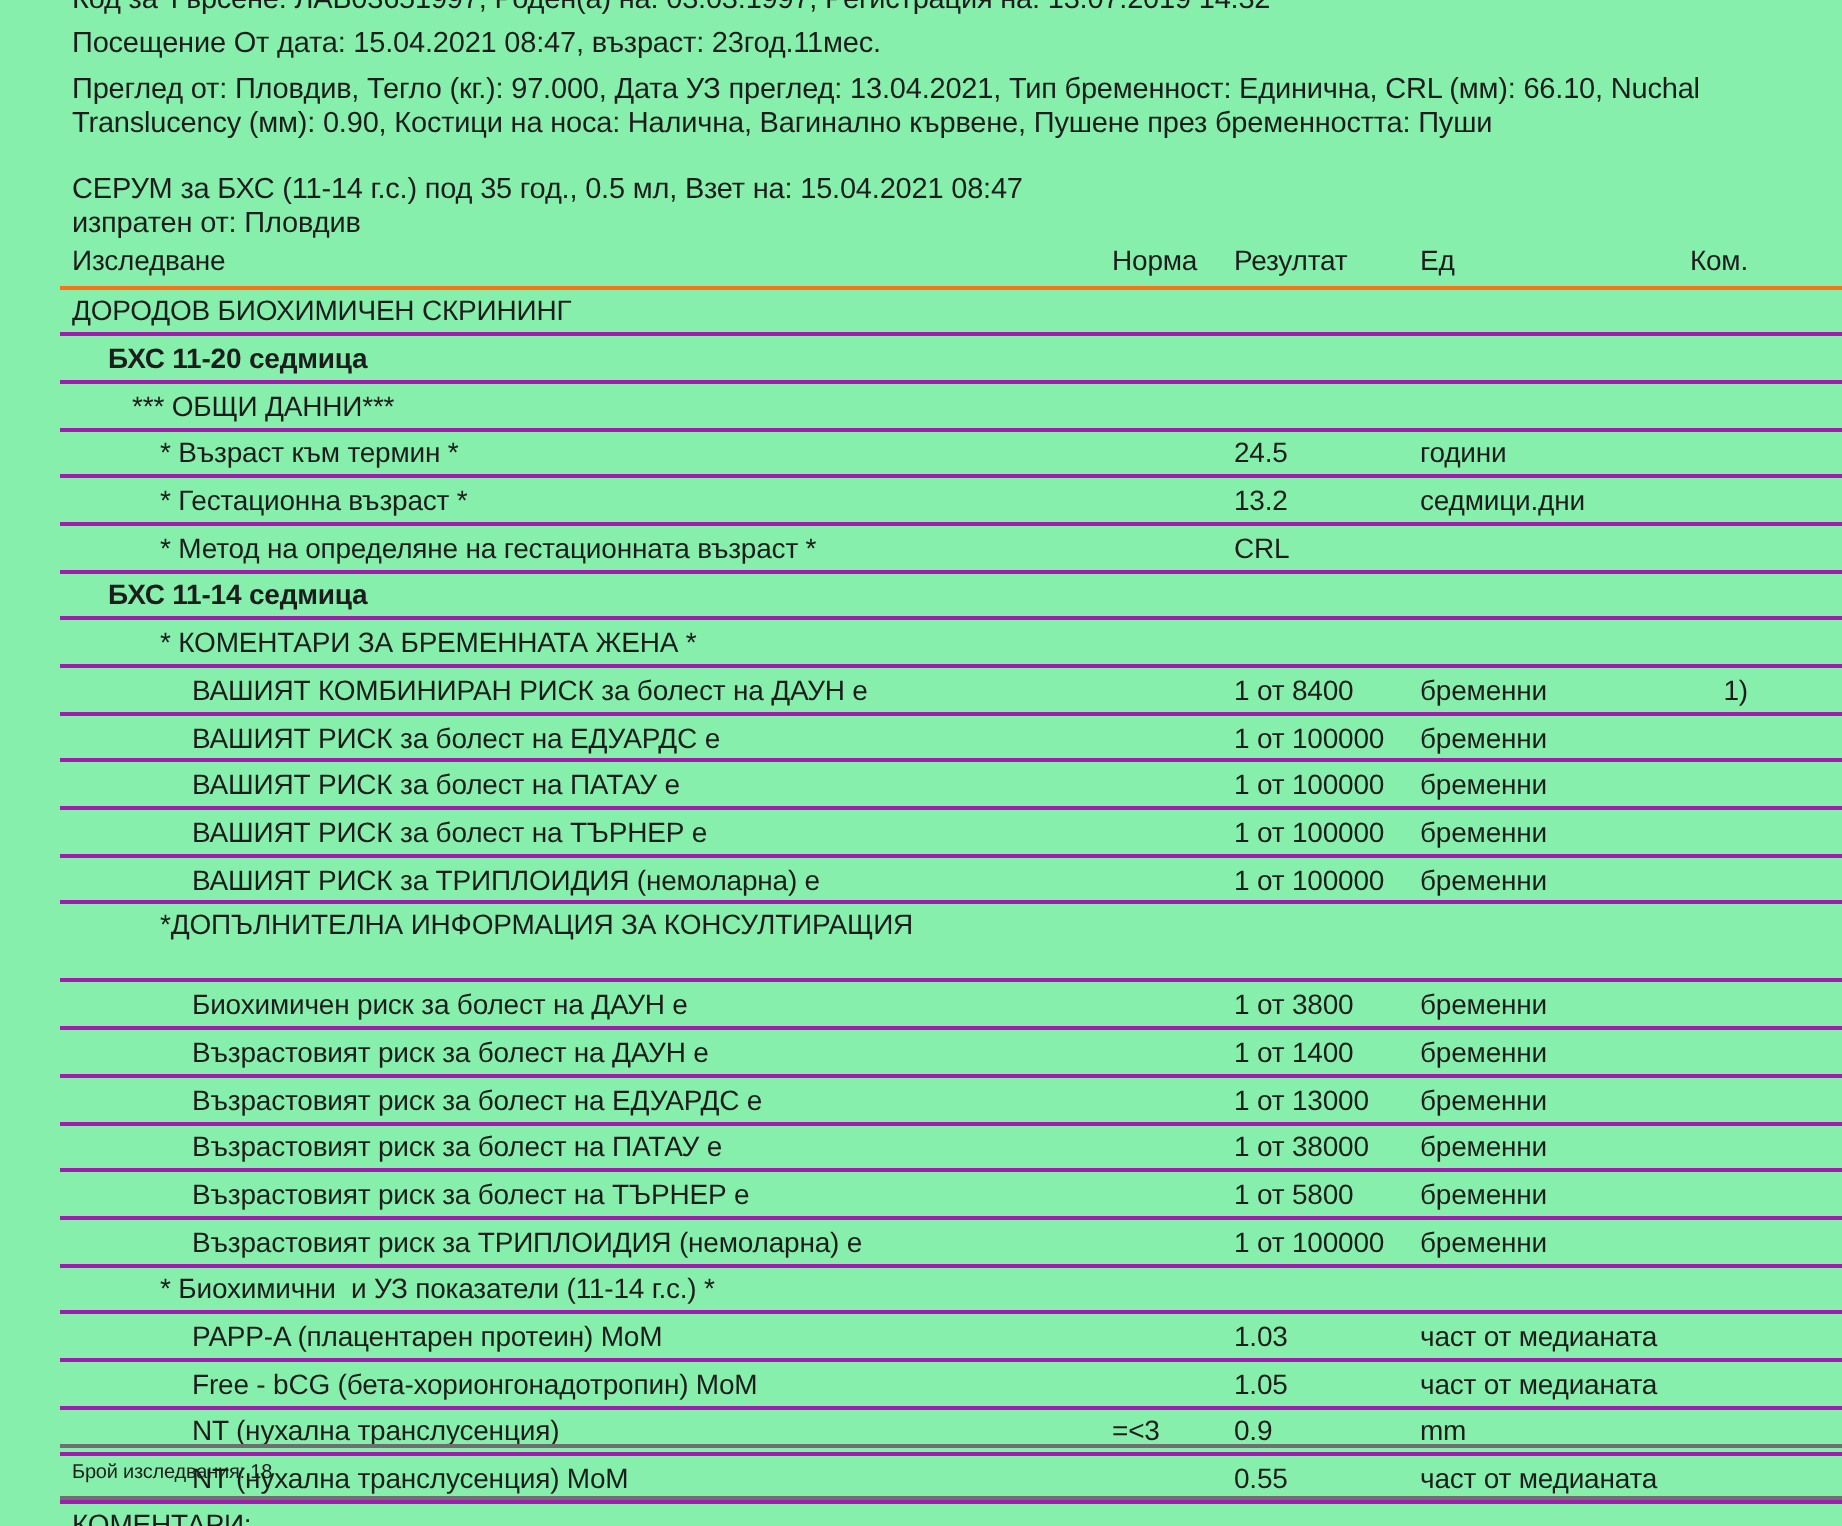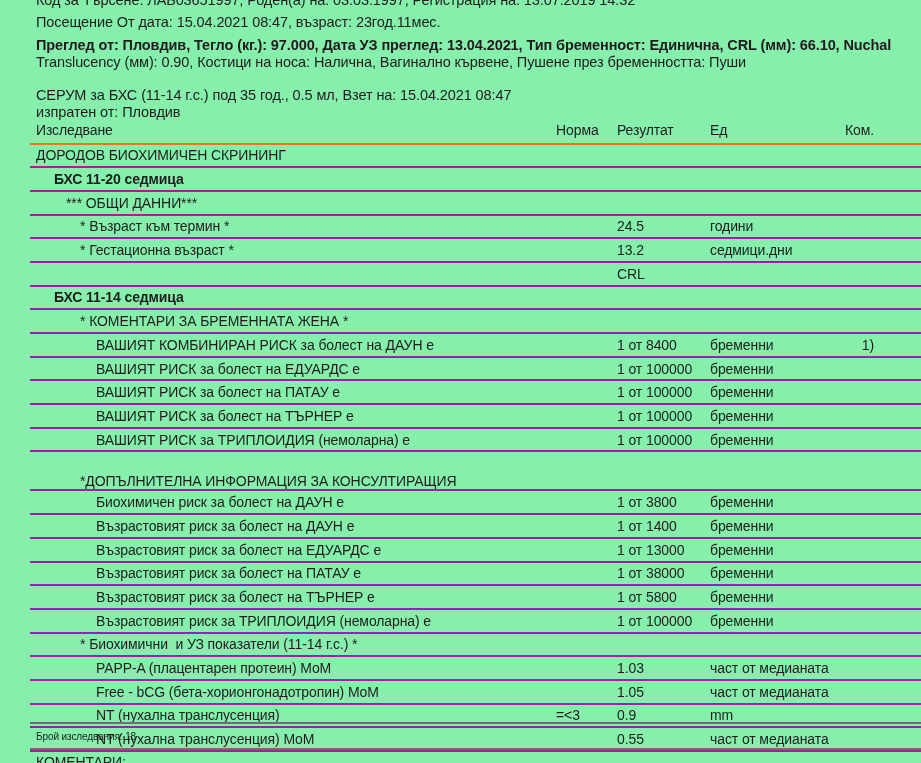--- a/index.html
+++ b/index.html
@@ -12,39 +12,39 @@
     color:#1d1d1d;
     letter-spacing:-0.1px;
   }
   
   .meta-line{
     position:absolute;left:36px;right:10px;
     font-size:14.5px;line-height:15px;white-space:nowrap;
   }
   .meta-1{top:-7px;}
   .meta-2{top:15px;}
-  .meta-3{top:38px;font-weight:bold;}
+  .meta-3{top:38px;}
   .meta-4{top:55px;}
   .meta-serum{top:88px;}
   .meta-sent{top:105px;}
   
   .rtable{position:absolute;left:30px;right:0;top:119px;font-size:14px;}
   .hdr-row{position:relative;height:23.5px;border-bottom:2px solid #f97316;}
   .hdr-row span{position:absolute;top:3px;white-space:nowrap;}
   .hdr-test{left:6px;}
   .hdr-norm{left:526px;}
   .hdr-result{left:587px;}
   .hdr-unit{left:680px;}
   .hdr-comment{right:47px;}
   .row{
     position:relative;height:21.7px;
     border-bottom:2px solid #a21caf;
     display:flex;align-items:center;
   }
-  .row.tall{height:37px;align-items:flex-end;padding-top:2px;box-sizing:content-box;}
+  .row.tall{height:37px;align-items:flex-start;padding-top:2px;box-sizing:content-box;}
   .row.tall{height:35px;}
   .cell-label{white-space:pre;}
   .ind0{padding-left:6px;}
   .ind1{padding-left:24px;font-weight:bold;}
   .ind2{padding-left:36px;}
   .ind3{padding-left:50px;}
   .ind4{padding-left:66px;}
   .cell{position:absolute;top:50%;transform:translateY(-50%);white-space:nowrap;}
   .cell-norm{left:526px;}
   .cell-result{left:587px;}
@@ -96,20 +96,21 @@
           <span class="cell-label ind3">* Възраст към термин *</span>
           <span class="cell cell-result">24.5</span>
           <span class="cell cell-unit">години</span>
         </div>
         <div class="row">
           <span class="cell-label ind3">* Гестационна възраст *</span>
           <span class="cell cell-result">13.2</span>
           <span class="cell cell-unit">седмици.дни</span>
         </div>
         <div class="row">
+          <span class="cell-label ind3">* Метод на определяне на гестационната възраст *</span>
           <span class="cell cell-result">CRL</span>
         </div>
         <div class="row">
           <span class="cell-label ind1">БХС 11-14 седмица</span>
         </div>
         <div class="row">
           <span class="cell-label ind3">* КОМЕНТАРИ ЗА БРЕМЕННАТА ЖЕНА *</span>
         </div>
         <div class="row">
           <span class="cell-label ind4">ВАШИЯТ КОМБИНИРАН РИСК за болест на ДАУН е</span>

